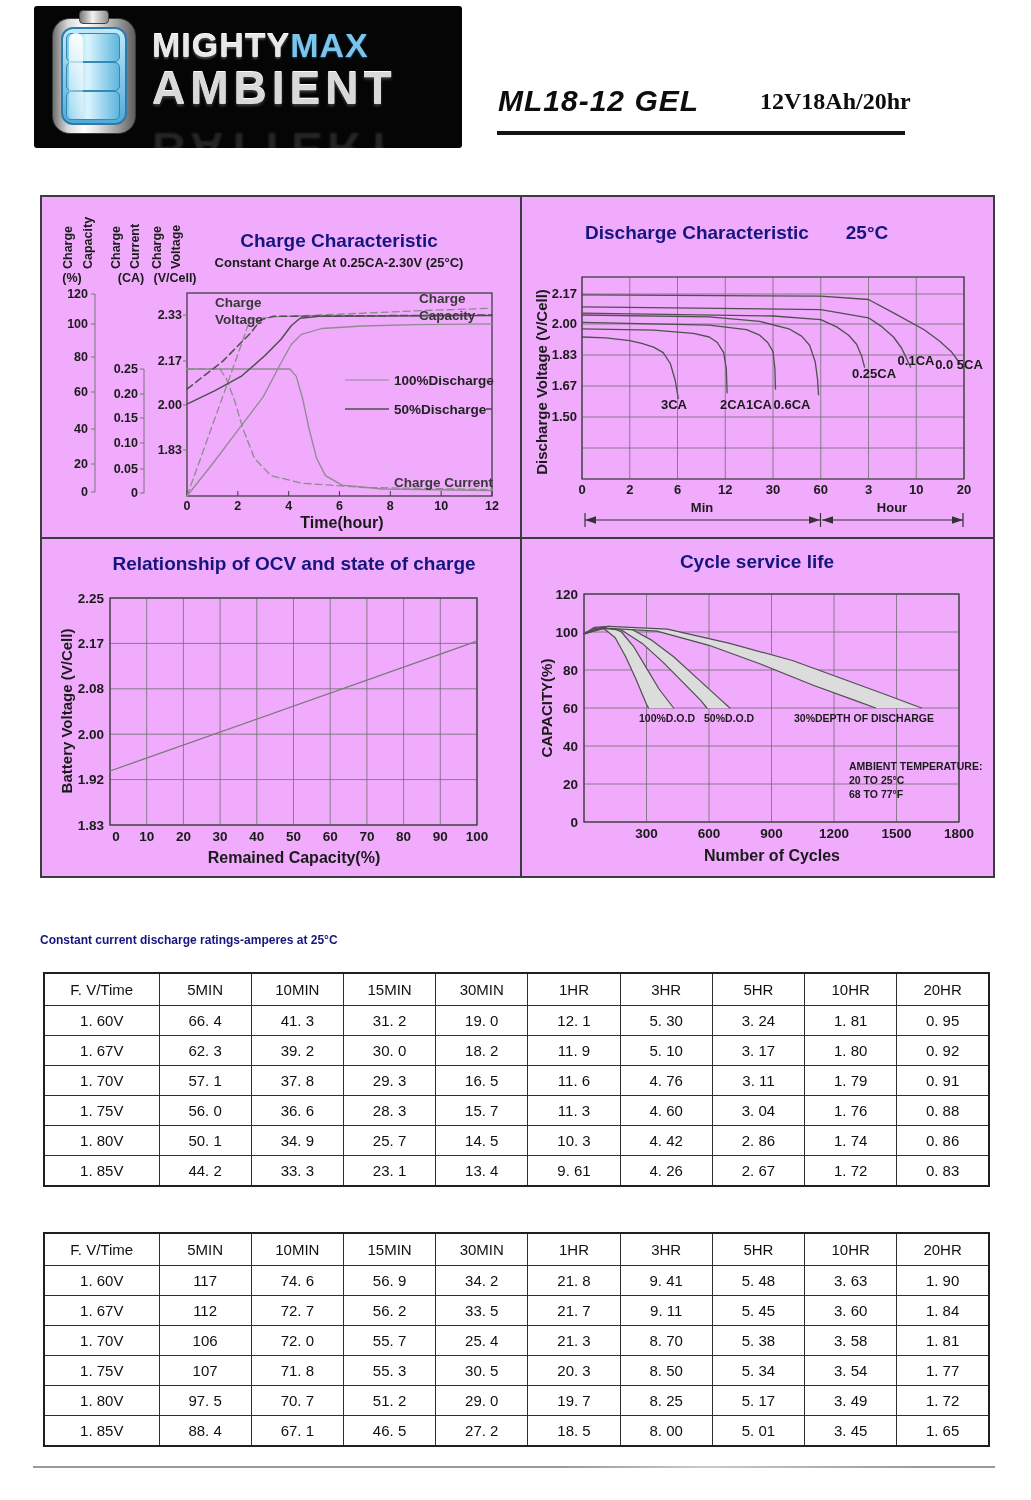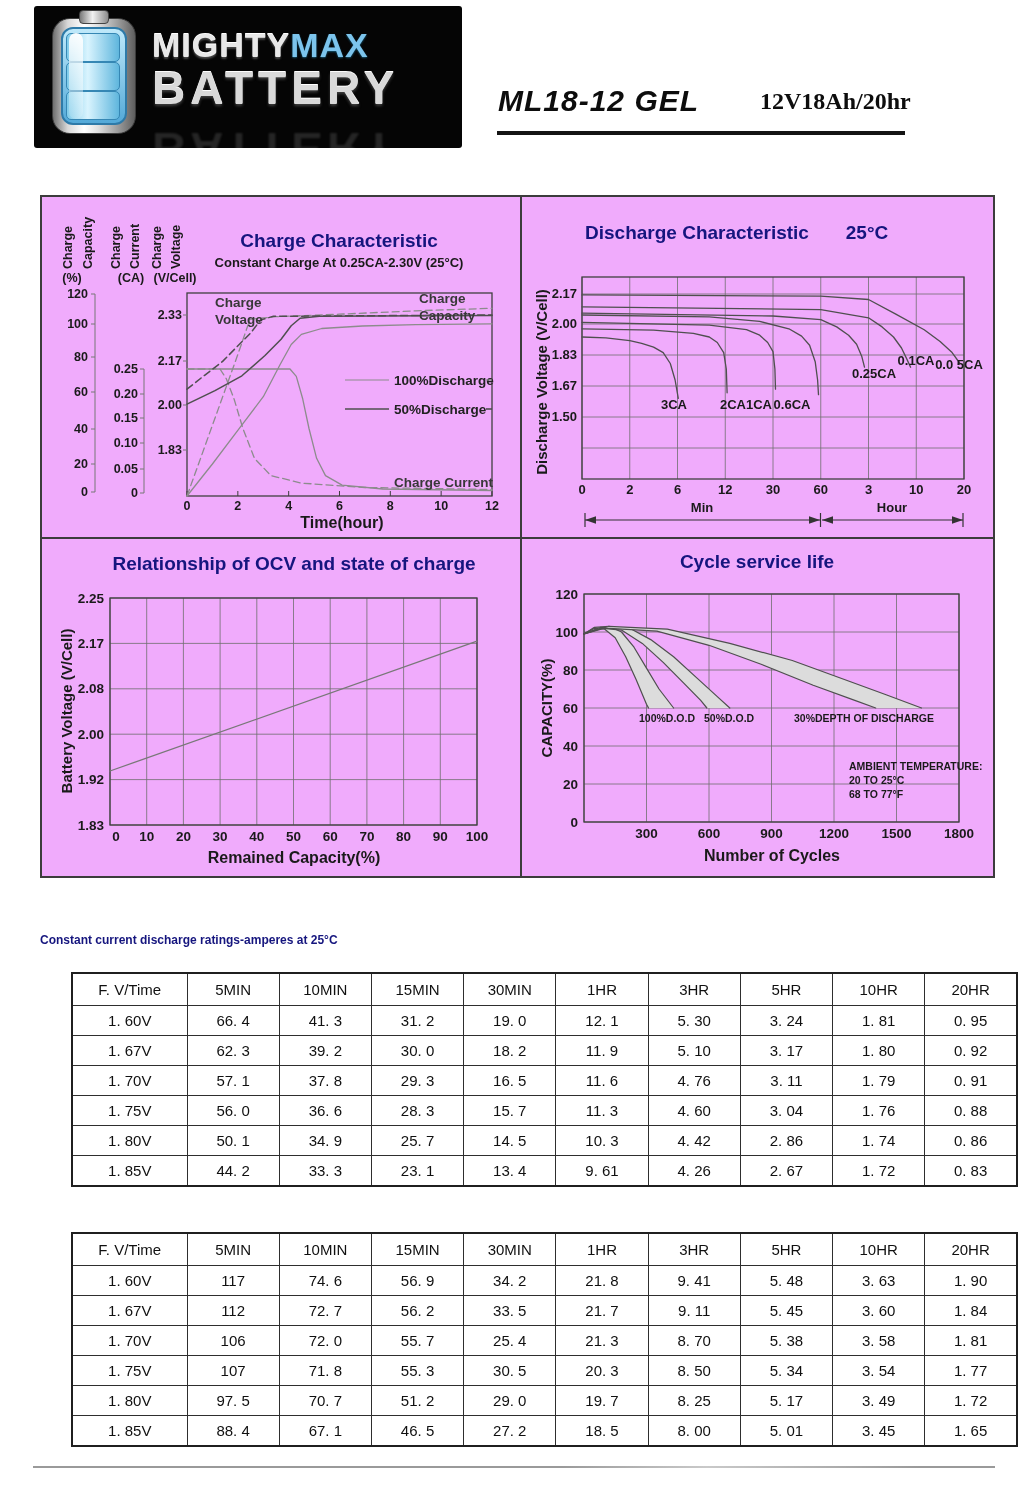--- a/index.html
+++ b/index.html
@@ -38,21 +38,21 @@
   .panel-svg{position:absolute;overflow:visible;}
   #svg1{left:0;top:0;}
   #svg2{left:480px;top:0;}
   #svg3{left:0;top:342px;}
   #svg4{left:480px;top:342px;}
   svg{font-family:"Liberation Sans",sans-serif;}
 
   
   .tbl-title{position:absolute;left:40px;font-size:12px;font-weight:bold;color:#15157e;white-space:nowrap;}
   .tbl-wrap{position:absolute;left:43px;}
-  table.spec{border-collapse:collapse;width:947px;table-layout:fixed;border:2px solid #1f1f1f;background:#fff;margin-left:28px;}
+  table.spec{border-collapse:collapse;width:947px;table-layout:fixed;border:2px solid #1f1f1f;background:#fff;}
   table.spec td{border:1px solid #2e2e2e;height:27px;text-align:center;vertical-align:middle;
     font-size:15px;color:#101010;white-space:pre;}
   table.spec thead td{height:29px;}
   .bottom-rule{position:absolute;left:33px;top:1466px;width:962px;height:2px;background:linear-gradient(90deg,#9a9a9a 0%,#9a9a9a 55%,#c9c9c9 70%,#9a9a9a 92%);}
 </style>
 </head>
 <body>
 
 <div class="page">
 
@@ -61,21 +61,21 @@
       <div class="batt-glass">
         <div class="batt-cell" style="top:4px;"></div>
         <div class="batt-cell" style="top:33px;"></div>
         <div class="batt-cell" style="top:62px;"></div>
         <div class="batt-shine"></div>
       </div>
     </div>
     <div class="batt-cap"></div>
     <div class="wordmark">
       <div class="wm1"><span class="silver">MIGHTY</span><span class="blue">MAX</span></div>
-      <div class="wm2">BATTERY</div>
+      <div class="wm2">AMBIENT</div>
     </div>
     <div class="wm-refl">BATTERY</div>
   </div>
   <div class="model-title">ML18-12 GEL</div>
   <div class="rating-title">12V18Ah/20hr</div>
   <div class="title-underline"></div>
 
   <div class="charts-frame">
     <svg id="svg1" class="panel-svg" width="478" height="340">
         <text x="297" y="50" fill="#15157e" font-size="19" font-weight="bold" text-anchor="middle">Charge Characteristic</text>

